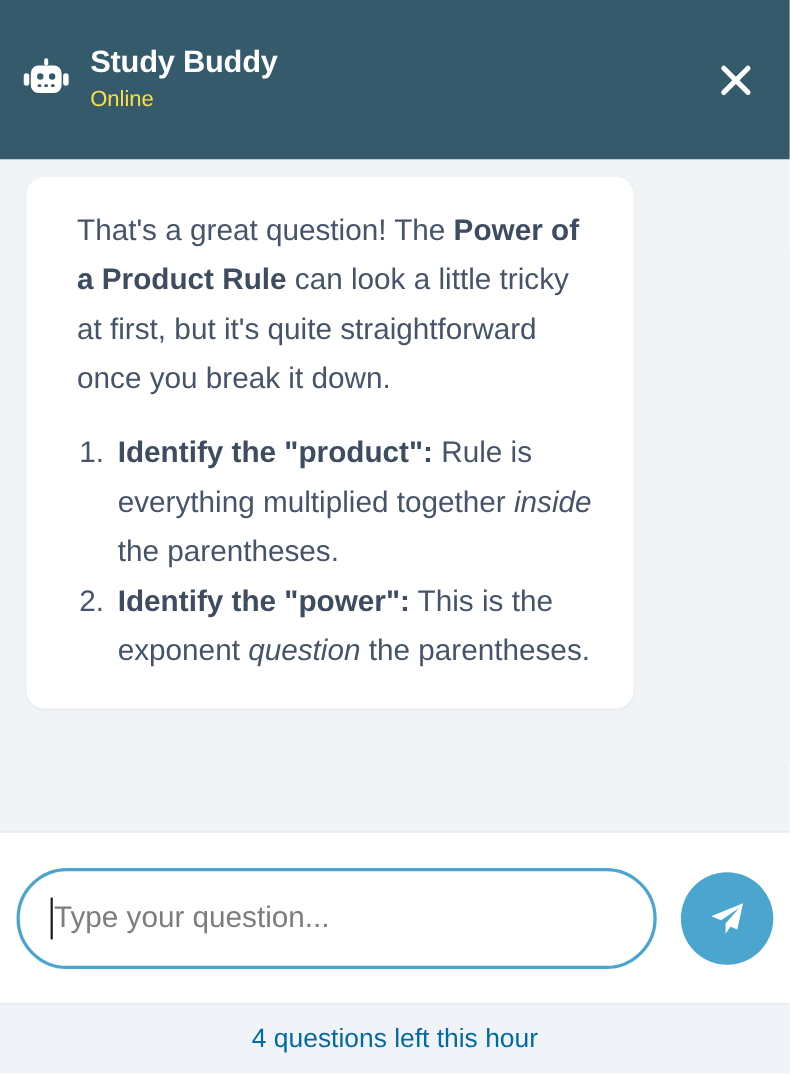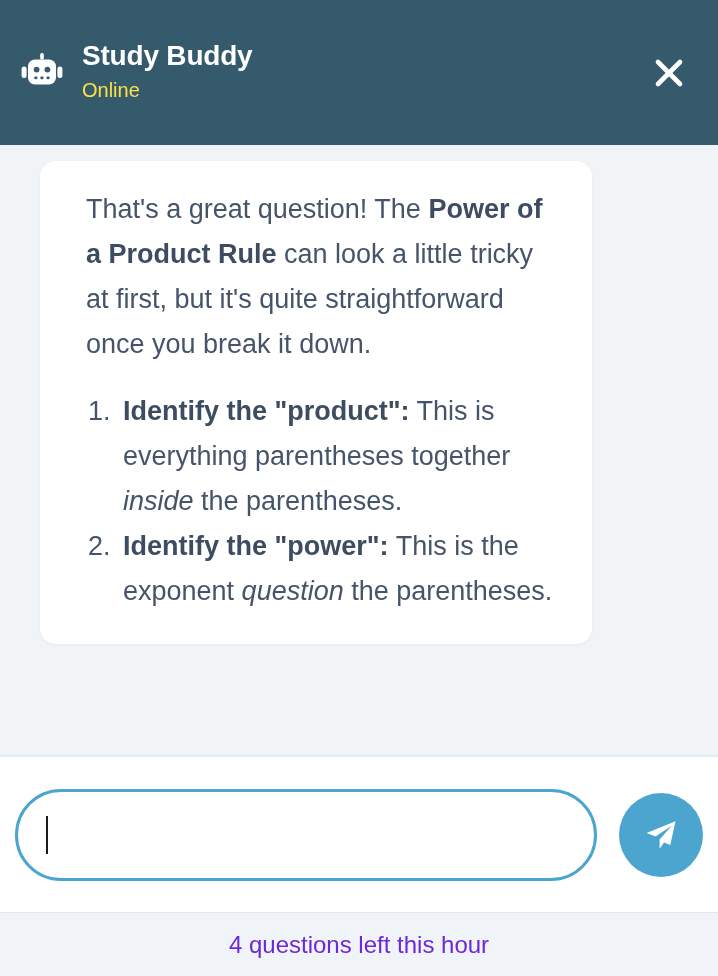--- a/index.html
+++ b/index.html
@@ -89,21 +89,20 @@
     padding: 0 24px;
     box-sizing: border-box;
   }
   .msg-bubble {
     background: #ffffff;
     border-radius: 16px;
     max-width: 552px;
     padding: 26px 32px 30px 46px;
     box-sizing: border-box;
     box-shadow: 0 1px 3px rgba(40,60,80,0.055);
-    margin-left: 16px;
   }
   .msg-bubble p {
     margin: 0 0 22px 0;
     color: #46546a;
     font-size: 27px;
     line-height: 45px;
     font-weight: normal;
   }
   .msg-bubble p:last-child {
     margin-bottom: 0;
@@ -201,21 +200,21 @@
     height: 64px;
     min-height: 64px;
     background: #f0f4f8;
     border-top: 1px solid #e2e8ee;
     display: flex;
     align-items: center;
     justify-content: center;
     box-sizing: border-box;
   }
   .footer-text {
-    color: #6d28d9;
+    color: #0369a1;
     font-size: 24px;
     font-weight: normal;
   }
 </style>
 </head>
 <body>
 
 <div id="app">
 
   <div class="chat-header">
@@ -251,34 +250,35 @@
   </div>
 
   <div class="messages-area">
     <div class="msg-row">
       <div class="msg-bubble">
         <p>
           <span>That's a great question! The </span><b>Power of a Product Rule</b><span> can look a little tricky at first, but it's quite straightforward once you break it down.</span>
         </p>
         <ol>
           <li>
-            <b>Identify the "product":</b><span> This is everything parentheses together </span><i>inside</i><span> the parentheses.</span>
+            <b>Identify the "product":</b><span> Rule is everything multiplied together </span><i>inside</i><span> the parentheses.</span>
           </li>
           <li>
             <b>Identify the "power":</b><span> This is the exponent </span><i>question</i><span> the parentheses.</span>
           </li>
         </ol>
       </div>
     </div>
     <div class="scroll-clip-line"></div>
   </div>
 
   <div class="input-bar">
     <div class="text-input-wrap">
       <span class="caret"></span>
+      <input class="text-input" type="text" placeholder="Type your question..." style="">
     </div>
     <button class="send-button">
       <svg width="40" height="40" viewBox="0 0 40 40" aria-hidden="true">
         <path d="M34.5 6.2 L5.6 18.0 L14.6 21.6 L30.9 10.4 L18.6 24.6 L18.6 33.8 L23.0 27.4 L29.3 30.0 Z" fill="#ffffff"></path>
       </svg>
     </button>
   </div>
 
   <div class="footer-bar">
     <span class="footer-text">4 questions left this hour</span>

